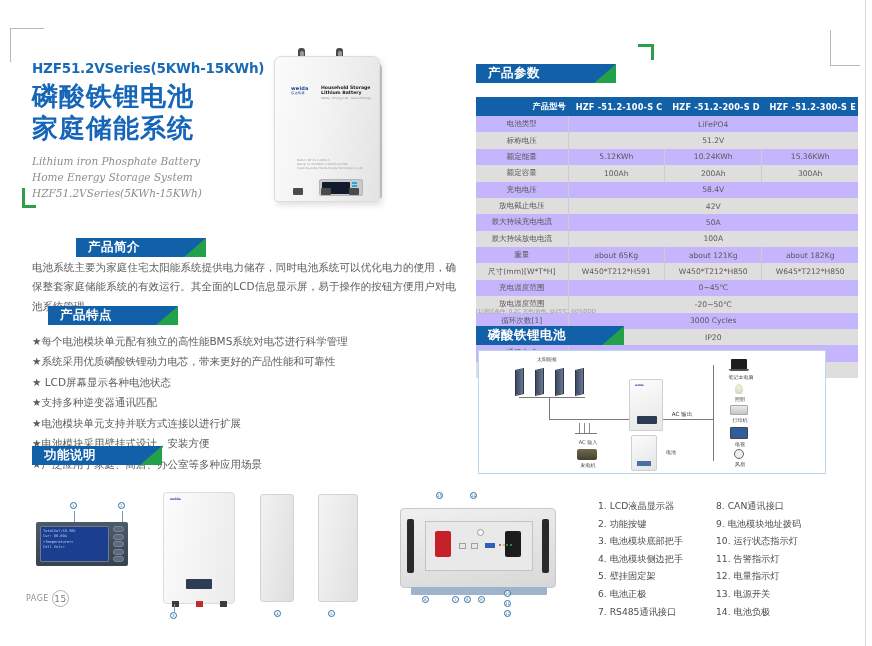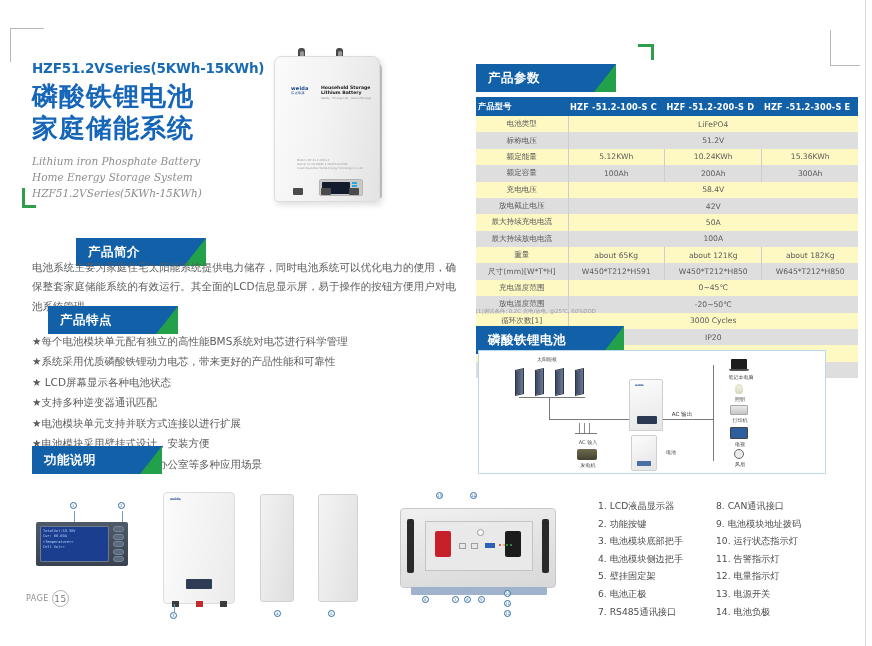--- a/index.html
+++ b/index.html
@@ -58,46 +58,46 @@
   .brand-en small { display:block; font-size:2.8px; color:#8f8f8f; font-weight: normal; margin-top:1px;}
   .spec-text { position:absolute; left: 22px; top: 102px; font-size: 2.6px; color: #9a9a9a; line-height: 1.6; }
   .lcd-box { position: absolute; left: 44px; top: 122px; width: 44px; height: 17px;
       background: #c9c9c9; border-radius: 2px; border: 1px solid #b5b5b5;
       display:flex; align-items:center; padding: 2px; gap: 2px; }
   .lcd-screen { width: 28px; height: 12px; background: #121a2e; border-radius: 1px; }
   .lcd-leds { display:flex; flex-direction:column; gap:1px; }
   .lcd-leds i { display:block; width:5px; height:2px; background: #2aa7e0; }
 
   
-  .sec-head { position: absolute; height: 28px; display: flex; align-items: stretch; }
+  .sec-head { position: absolute; height: 19px; display: flex; align-items: stretch; }
   .sec-head .bar { background: #1260a8; color:#fff; font-size: 12.5px; font-weight: bold;
       padding: 0 10px 0 12px; display:flex; align-items:center; letter-spacing: .5px;
       clip-path: polygon(0 0, 100% 0, 100% 100%, 0% 100%); }
   .sec-head .fill { background: #1260a8; width: 34px; }
   .sec-head .tri2 { width: 22px; position: relative; background: #1260a8; }
   .sec-head .tri2::after { content:""; position:absolute; inset:0;
       background: #22a04a; clip-path: polygon(0 100%, 100% 0, 100% 100%); }
   .sec-head .tri2::before { content:""; position:absolute; inset:0;
       background: #fff; clip-path: polygon(100% 0, 100% 0, 100% 0); }
 
   
   .intro { position: absolute; left: 32px; top: 258px; width: 424px;
       font-size: 10.5px; color: #5c5c5c; line-height: 1.85; text-align: justify; }
   .features { position: absolute; left: 32px; top: 331px; width: 430px; }
   .features li { list-style: none; font-size: 10.5px; color: #5c5c5c; line-height: 1.95; }
 
   
   .spec-table { position: absolute; left: 476px; top: 97px; width: 382px;
       border-collapse: collapse; font-size: 7.6px; color: #595959; }
   .spec-table th { background: #1260a8; color: #fff; font-weight: bold; font-size: 8.2px;
-      padding: 4px 2px; text-align: left; letter-spacing: .2px; }
+      padding: 4px 2px; text-align: right; letter-spacing: .2px; }
   .spec-table td { padding: 3.2px 2px; text-align: center; border-right: 1px solid #fff; }
   .spec-table td.lbl { width: 92px; }
   .spec-table tr.alt td { background: #dedede; }
-  .spec-table tr.plain td { background: #fef9c3; }
+  .spec-table tr.plain td { background: #c4b5fd; }
   .spec-table tr td.lbl { border-right: 1px solid #cdcdcd; }
   .spec-table tr td.v { border-right: 1px solid #cdcdcd; }
   .spec-table tr td.v:last-child { border-right: none; }
   .footnote { position: absolute; left: 476px; top: 308px; font-size: 5.4px; color: #9b9b9b; }
 
   
   .pv-box { position: absolute; left: 478px; top: 350px; width: 348px; height: 124px;
       border: 1px solid #bcd6ea; background: #ffffff; }
   .pv-lbl { position: absolute; font-size: 5px; color: #4a4a4a; text-align:center; }
   .panel { position:absolute; width: 9px; height: 26px; background: linear-gradient(90deg,#3d4a63,#6b7890);

